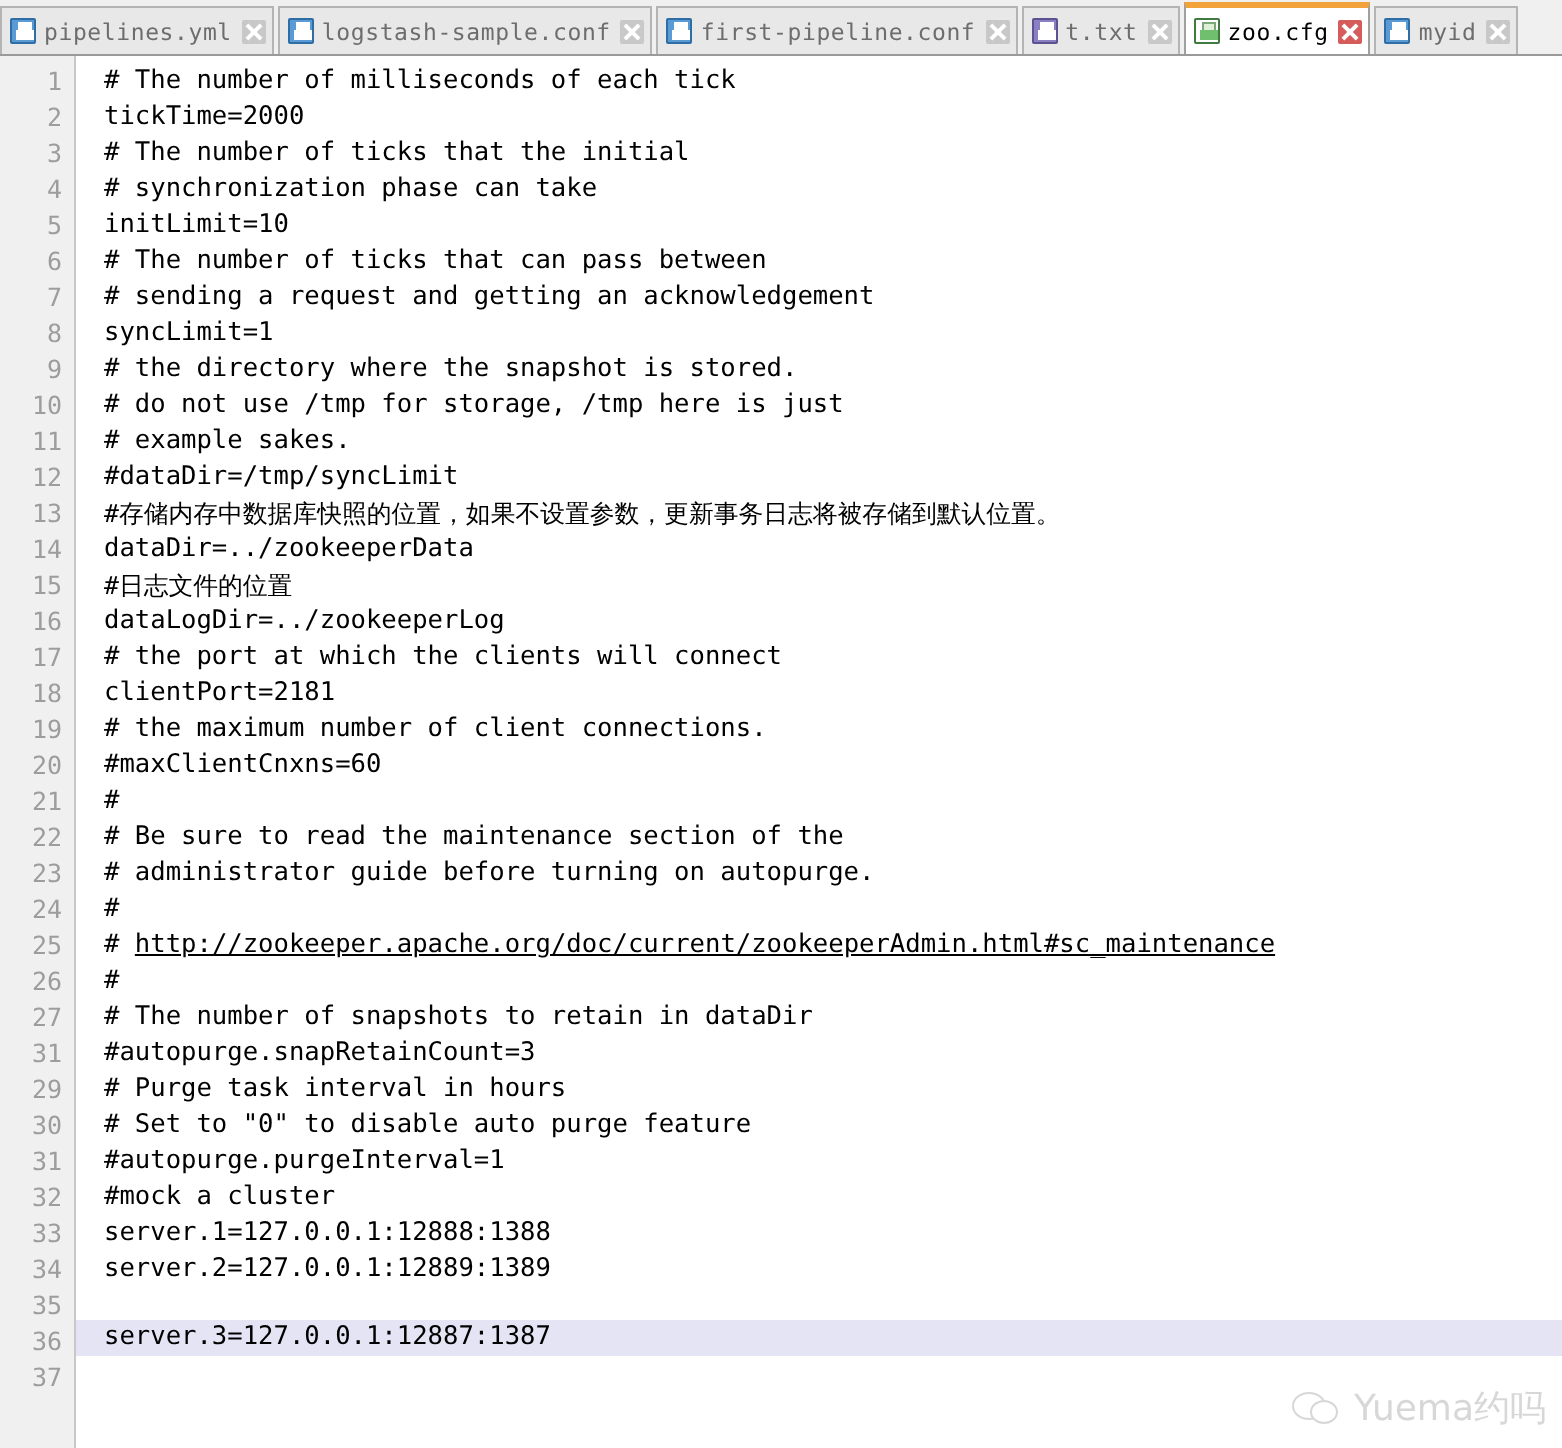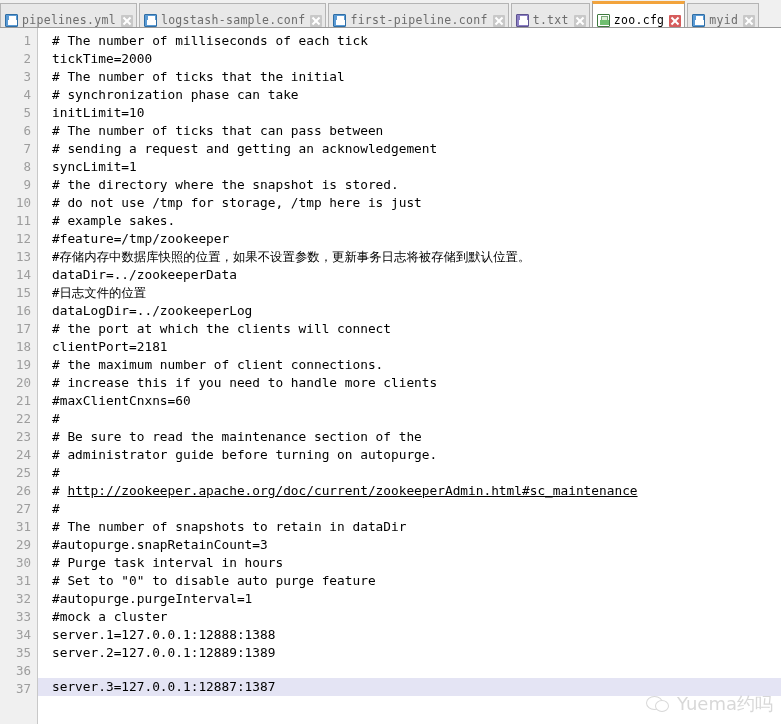--- a/index.html
+++ b/index.html
@@ -25,21 +25,21 @@
     display: flex;
     align-items: flex-end;
     padding-left: 0px;
     overflow: hidden;
   }
   .tab {
     position: relative;
     height: 24px;
     box-sizing: border-box;
     display: flex;
-    align-items: flex-end;
+    align-items: center;
     gap: 4px;
     padding: 0 3px 0 4px;
     margin-right: 2px;
     font-family: "DejaVu Sans Mono", "Liberation Mono", monospace;
     font-size: 11.5px;
     letter-spacing: 0.3px;
     cursor: default;
     user-select: none;
     background: #e8e8e8;
     border: 1px solid #b4b4b4;
@@ -289,29 +289,28 @@
       <div class="cl">tickTime=2000</div>
       <div class="cl"># The number of ticks that the initial</div>
       <div class="cl"># synchronization phase can take</div>
       <div class="cl">initLimit=10</div>
       <div class="cl"># The number of ticks that can pass between</div>
       <div class="cl"># sending a request and getting an acknowledgement</div>
       <div class="cl">syncLimit=1</div>
       <div class="cl"># the directory where the snapshot is stored.</div>
       <div class="cl"># do not use /tmp for storage, /tmp here is just</div>
       <div class="cl"># example sakes.</div>
-      <div class="cl">#feature=/tmp/zookeeper</div>
+      <div class="cl">#dataDir=/tmp/syncLimit</div>
       <div class="cl cjk">#存储内存中数据库快照的位置，如果不设置参数，更新事务日志将被存储到默认位置。</div>
       <div class="cl">dataDir=../zookeeperData</div>
       <div class="cl cjk">#日志文件的位置</div>
       <div class="cl">dataLogDir=../zookeeperLog</div>
       <div class="cl"># the port at which the clients will connect</div>
       <div class="cl">clientPort=2181</div>
       <div class="cl"># the maximum number of client connections.</div>
-      <div class="cl"># increase this if you need to handle more clients</div>
       <div class="cl">#maxClientCnxns=60</div>
       <div class="cl">#</div>
       <div class="cl"># Be sure to read the maintenance section of the</div>
       <div class="cl"># administrator guide before turning on autopurge.</div>
       <div class="cl">#</div>
       <div class="cl"><span># </span><span class="link">http://zookeeper.apache.org/doc/current/zookeeperAdmin.html#sc_maintenance</span></div>
       <div class="cl">#</div>
       <div class="cl"># The number of snapshots to retain in dataDir</div>
       <div class="cl">#autopurge.snapRetainCount=3</div>
       <div class="cl"># Purge task interval in hours</div>

